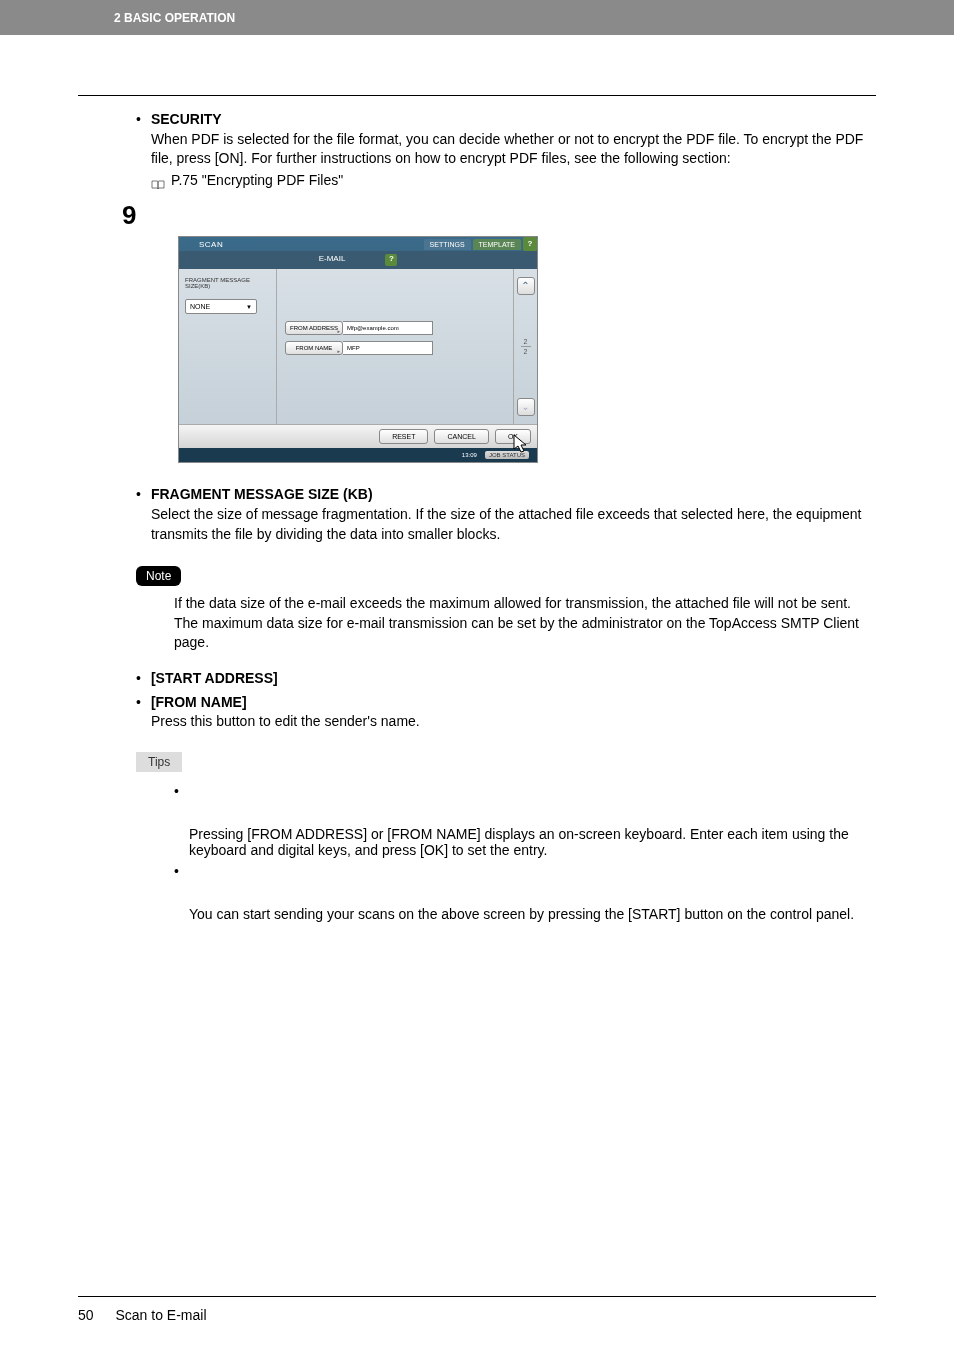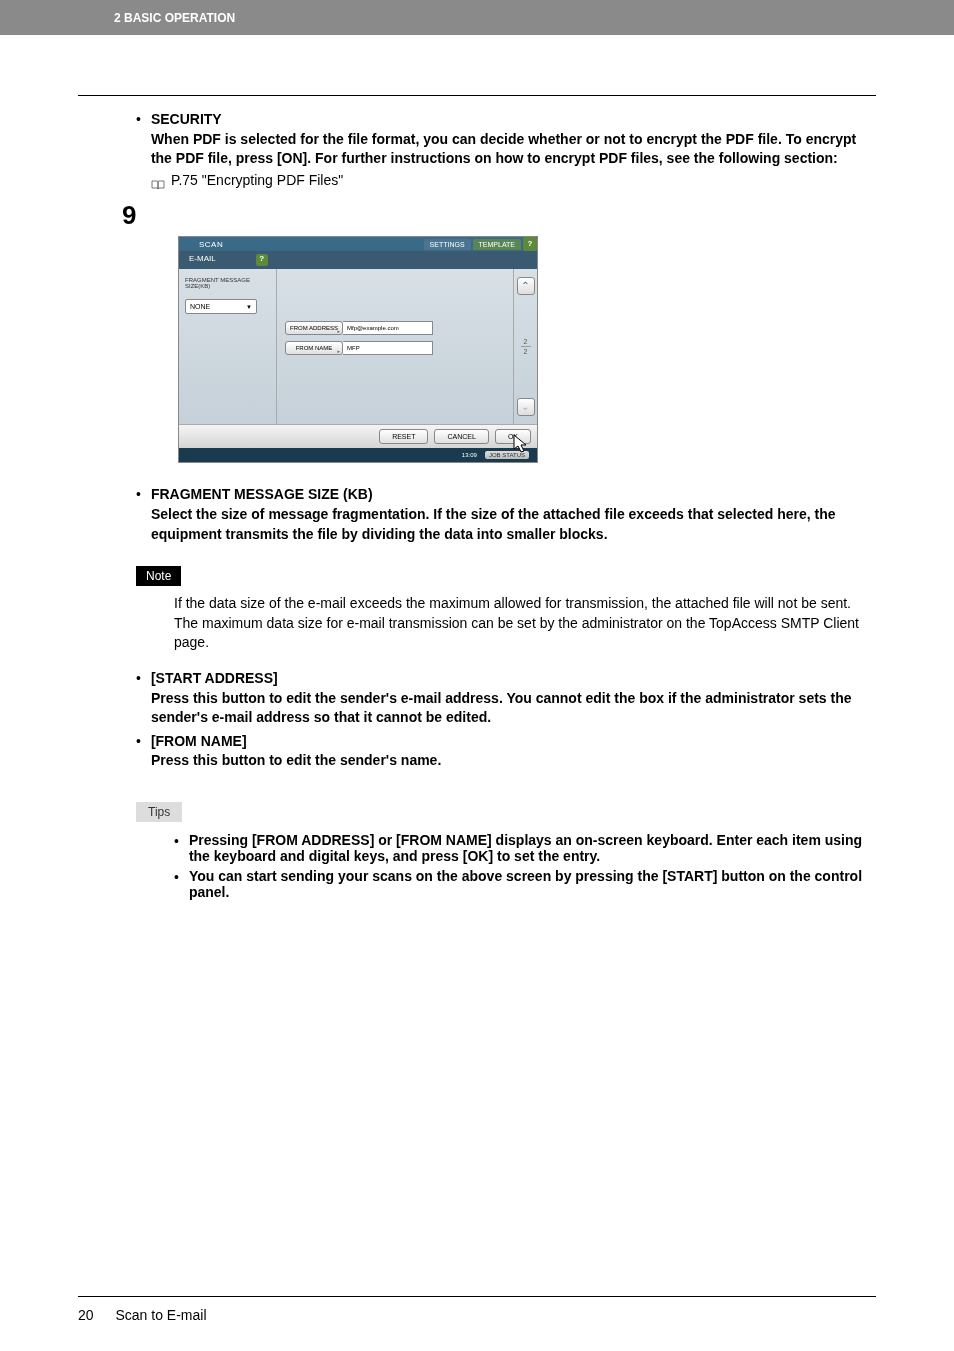--- a/index.html
+++ b/index.html
@@ -52,21 +52,22 @@
       line-height: 1.4;
       flex-shrink: 0;
     }
     .item-content {
       line-height: 1.4;
     }
     .item-title {
       font-weight: bold;
     }
     .item-text {
-      font-weight: bold;
+      font-weight: normal;
+      margin-top: 44px;
     }
     .crossref {
       display: flex;
       align-items: center;
       gap: 6px;
       margin-top: 2px;
     }
     .book-icon {
       width: 14px;
       height: 10px;
@@ -136,21 +137,21 @@
       font-weight: bold;
       border-radius: 2px;
       line-height: 14px;
     }
     .screen-subheader {
       background: #395a70;
       color: #fff;
       font-size: 8px;
       padding: 3px 10px;
       display: flex;
-      justify-content: flex-start;
+      justify-content: center;
       gap: 40px;
     }
     .help-q {
       background: #5a8a3a;
       color: #fff;
       width: 12px;
       height: 12px;
       text-align: center;
       border-radius: 2px;
       font-weight: bold;
@@ -298,32 +299,33 @@
     }
     .note-tag {
       display: inline-block;
       background: #000;
       color: #fff;
       font-size: 12px;
       padding: 3px 10px;
       margin-left: 0px;
       margin-top: 18px;
       margin-bottom: 8px;
+      border-radius: 6px;
     }
     .note-text {
       margin-left: 38px;
       line-height: 1.4;
     }
     .tips-tag {
       display: inline-block;
       background: #ddd;
       color: #333;
       font-size: 12px;
       padding: 3px 12px;
-      margin-top: 27px;
+      margin-top: 16px;
       margin-bottom: 10px;
     }
     .footer-area {
       position: absolute;
       top: 1296px;
       left: 0;
       width: 954px;
       padding: 0 78px;
     }
     .footer-hr {
@@ -440,21 +442,20 @@
 
     <div>
       <div class="note-tag">Note</div>
       <div class="note-text">If the data size of the e-mail exceeds the maximum allowed for transmission, the attached file will not be sent. The maximum data size for e-mail transmission can be set by the administrator on the TopAccess SMTP Client page.</div>
     </div>
 
     <div class="bullet-item" style="margin-top:16px">
       <span class="bullet-dot">•</span>
       <div class="item-content">
         <span class="item-title">[START ADDRESS]</span><br>
-        <span class="item-text">Press this button to edit the sender's e-mail address. You cannot edit the box if the administrator sets the sender's e-mail address so that it cannot be edited.</span>
       </div>
     </div>
 
     <div class="bullet-item" style="margin-top:4px">
       <span class="bullet-dot">•</span>
       <div class="item-content">
         <span class="item-title">[FROM NAME]</span><br>
         <span class="item-text">Press this button to edit the sender's name.</span>
       </div>
     </div>
@@ -469,16 +470,16 @@
         <span class="bullet-dot">•</span>
         <span class="item-text">You can start sending your scans on the above screen by pressing the [START] button on the control panel.</span>
       </div>
     </div>
   </div>
 </div>
 
 <div class="footer-area">
   <hr class="footer-hr">
   <div class="footer-text">
-    <span class="page-num">20</span>
+    <span class="page-num">50</span>
     <span>Scan to E-mail</span>
   </div>
 </div>
 
 </body></html>

